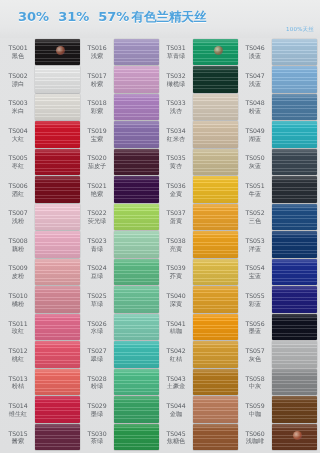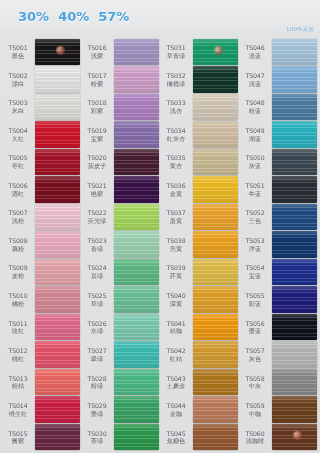--- a/index.html
+++ b/index.html
@@ -133,22 +133,23 @@
       radial-gradient(circle at 35% 35%, rgba(255,220,200,.85), rgba(190,90,60,.75) 55%, rgba(90,60,110,.6) 100%);
     opacity: .85;
   }
 </style>
 </head>
 <body>
 
 <div id="header">
   <div id="header-row">
     <span class="pct">30%</span>
-    <span class="pct">40%</span>
+    <span class="pct">31%</span>
     <span class="pct">57%</span>
+    <span class="material">有色兰精天丝</span>
   </div>
   <div id="subtitle">100%天丝</div>
 </div>
 
 <div id="chart">
     <div class="col">
       <div class="swatch-row">
         <div class="labels">
           <span class="code">TS001</span>
           <span class="cname">黑色</span>

